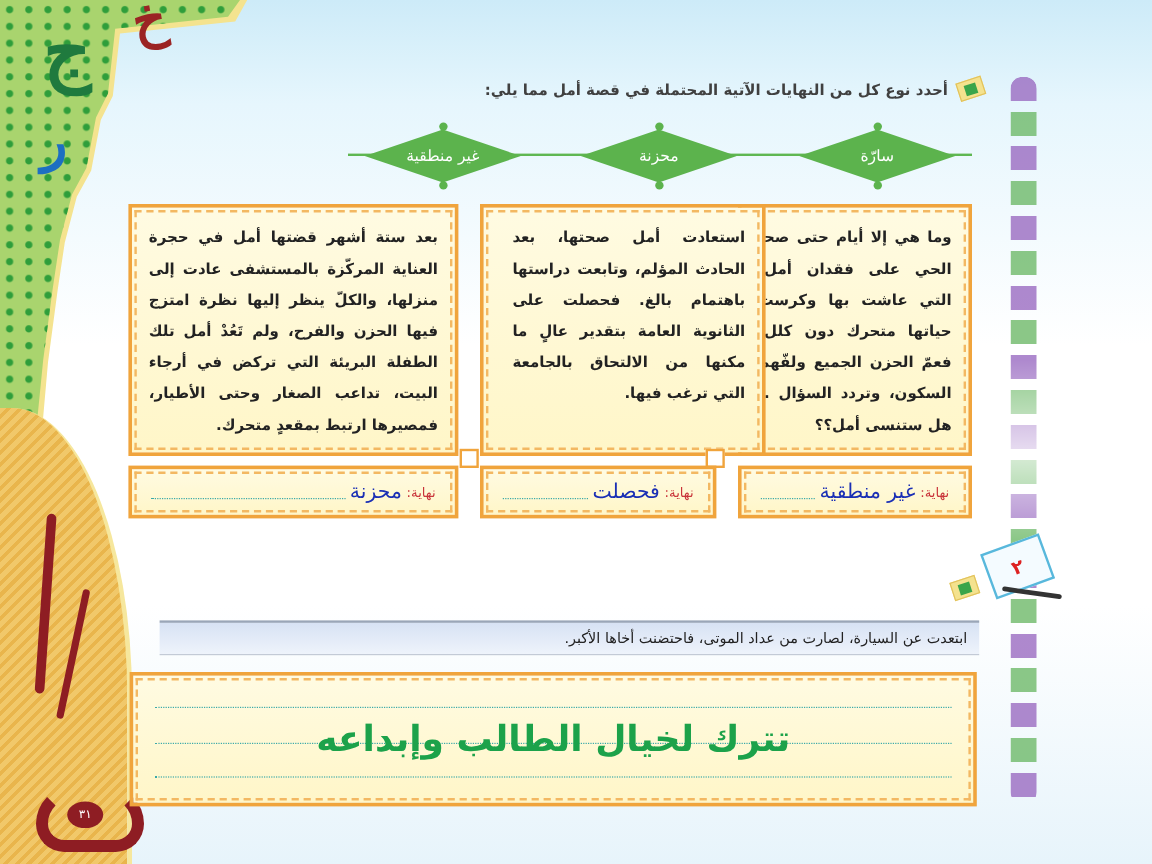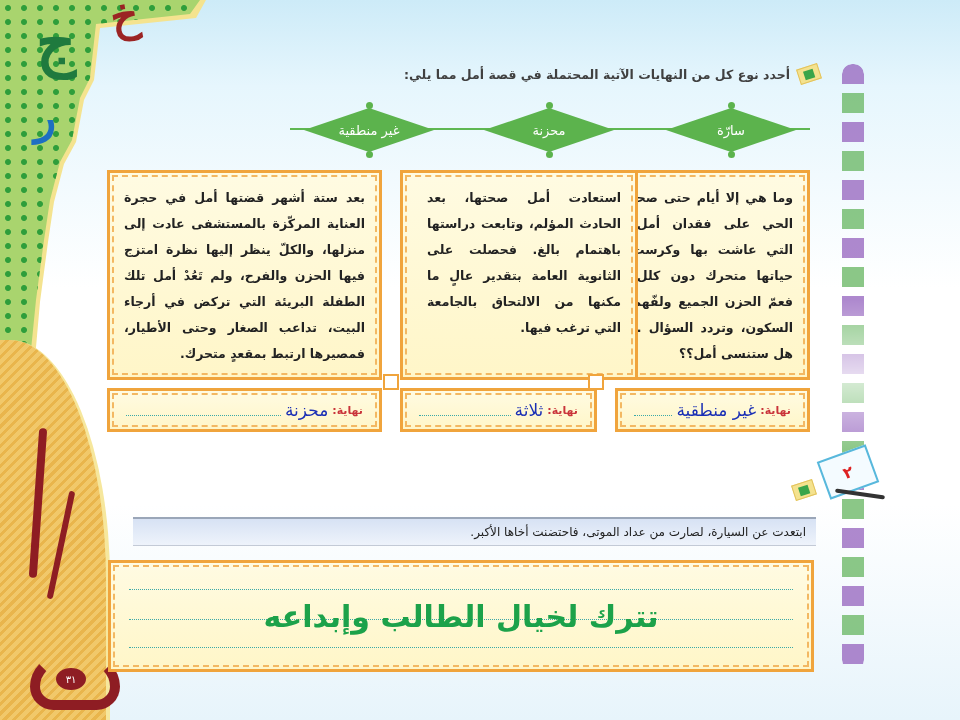--- a/index.html
+++ b/index.html
@@ -97,21 +97,21 @@
   .end-box {
     position: absolute; top: 388px; height: 44px;
     background: linear-gradient(180deg, #fffbe2, #fff6c8);
     border: 3px solid #f0a43c;
     outline: 2px dashed #f3b862; outline-offset: -7px;
     direction: rtl; display: flex; align-items: center; padding: 0 16px; gap: 4px;
   }
   .end-1 { left: 615px; width: 195px; }
   .end-2 { left: 400px; width: 197px; }
   .end-3 { left: 107px; width: 275px; }
-  .end-label { color: #c9333a; font-size: 11px; font-weight: bold; white-space: nowrap; }
+  .end-label { color: #c9333a; font-size: 11px; font-weight: normal; white-space: nowrap; }
   .end-answer { color: #1a2fb5; font-size: 17px; white-space: nowrap; }
   .end-dots { flex: 1; border-bottom: 1px dotted #3aa9a9; height: 1px; margin-top: 10px; }
 
   .connector { position: absolute; width: 16px; height: 16px; background: #fff; border: 2px solid #f0a43c; top: 374px; }
 
   
   .q2-icon {
     position: absolute; left: 822px; top: 452px; width: 52px; height: 40px;
     border: 2px solid #58b8dc; background: #f4fbff; transform: rotate(-20deg);
     display: flex; align-items: center; justify-content: center; color: #d22; font-weight: bold; font-size: 16px;
@@ -187,21 +187,21 @@
 <div class="connector" style="left:588px;"></div>
 <div class="connector" style="left:383px;"></div>
 
 <div class="end-box end-1">
   <span class="end-label">نهاية:</span>
   <span class="end-answer">غير منطقية</span>
   <span class="end-dots"></span>
 </div>
 <div class="end-box end-2">
   <span class="end-label">نهاية:</span>
-  <span class="end-answer">ثلاثة</span>
+  <span class="end-answer">فحصلت</span>
   <span class="end-dots"></span>
 </div>
 <div class="end-box end-3">
   <span class="end-label">نهاية:</span>
   <span class="end-answer">محزنة</span>
   <span class="end-dots"></span>
 </div>
 
 <div class="q2-icon">٢</div>
 <div class="q2-pen"></div>

